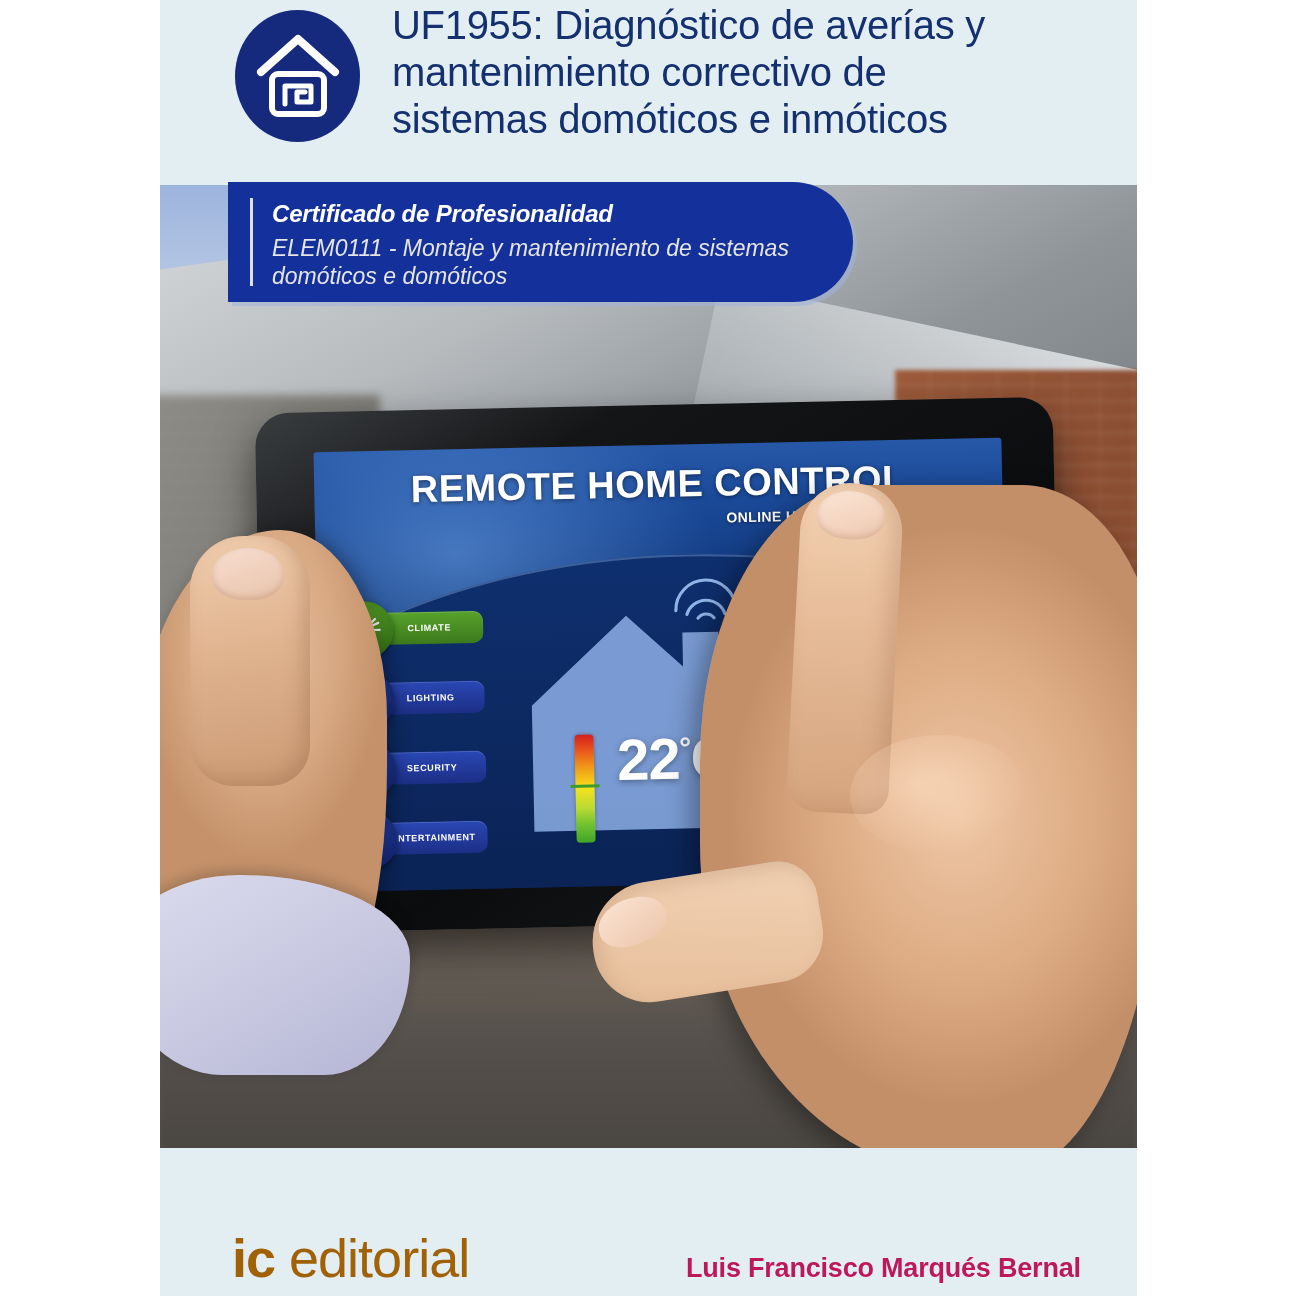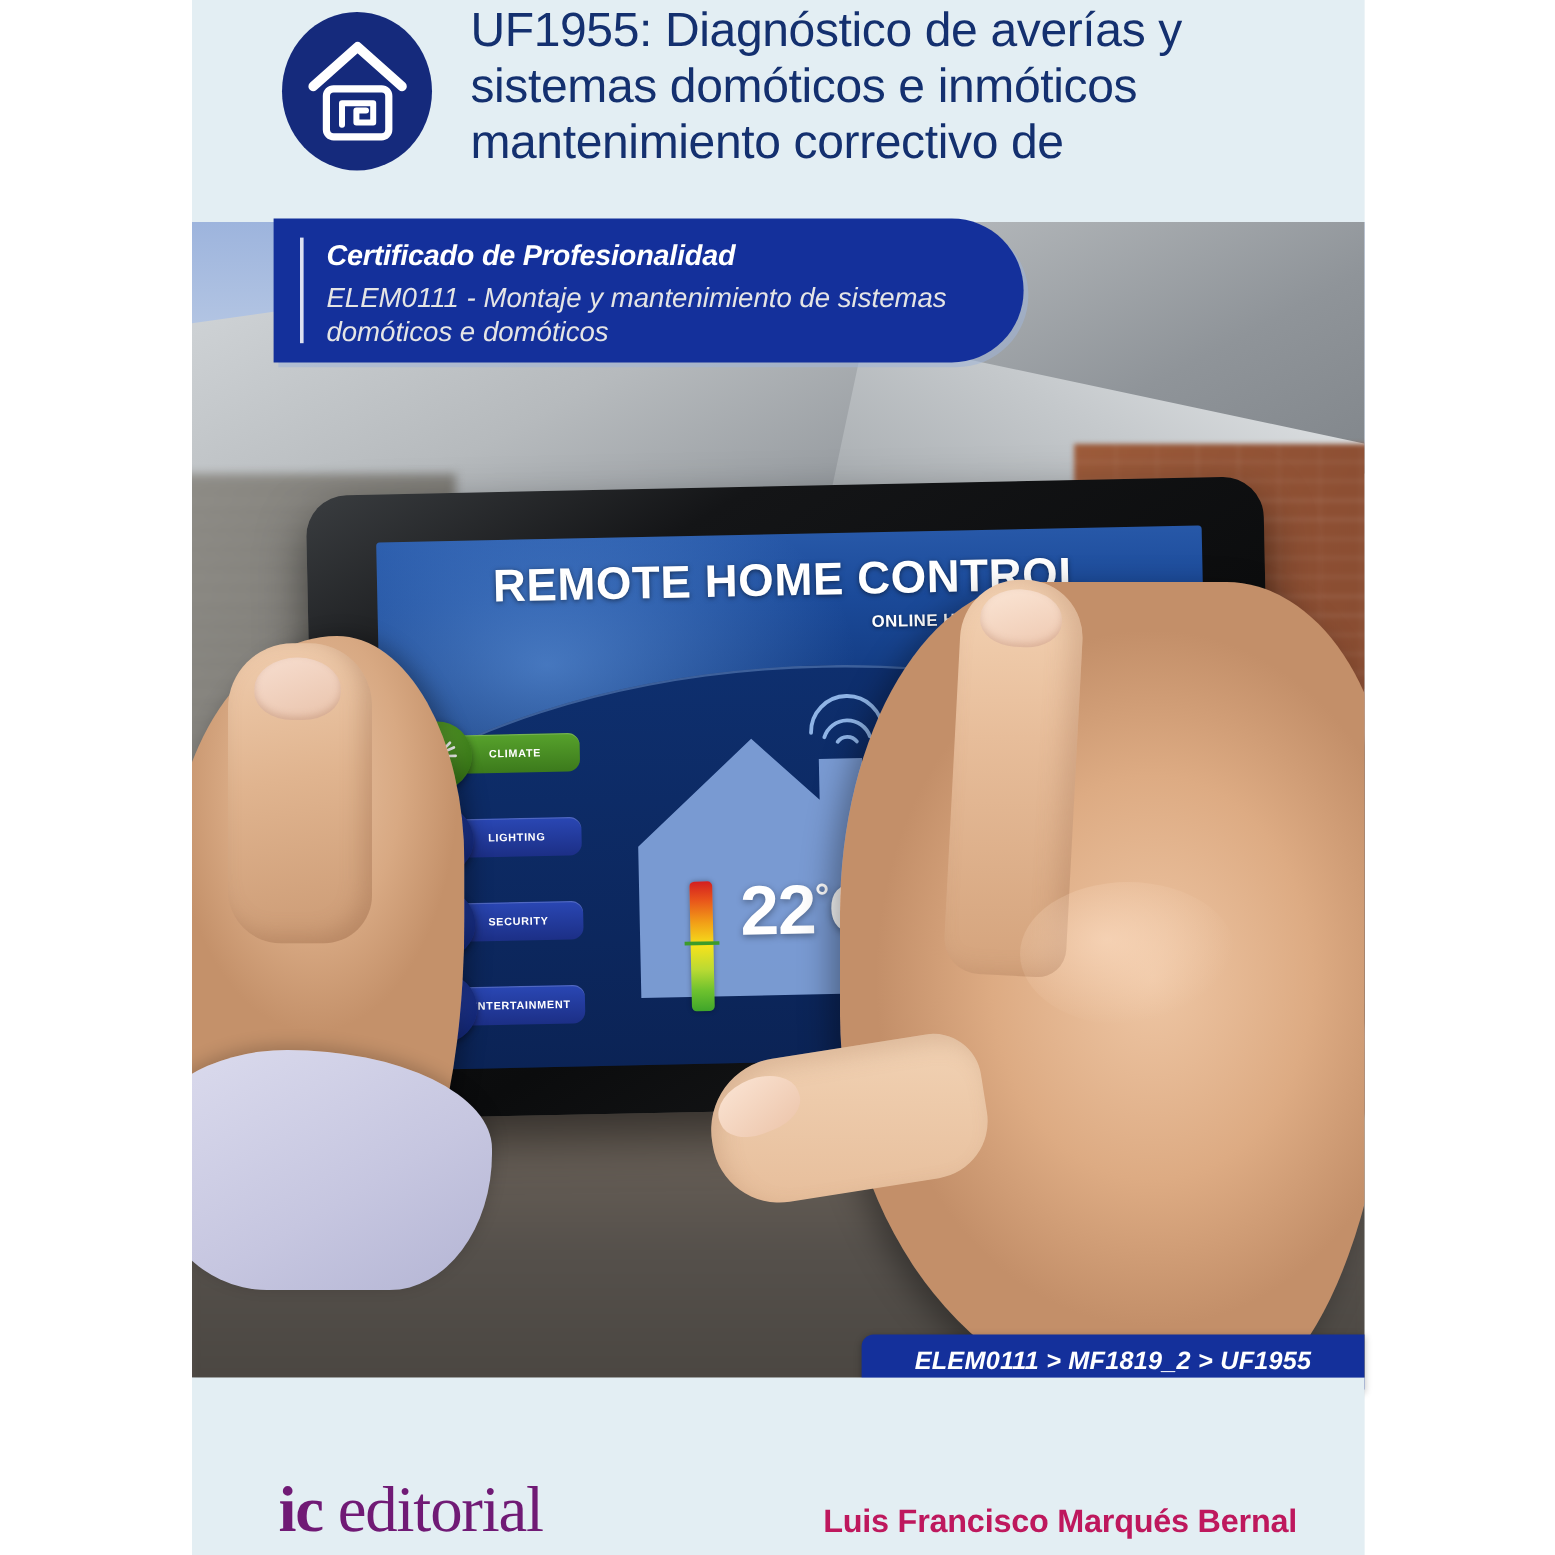--- a/index.html
+++ b/index.html
@@ -311,21 +311,21 @@
     letter-spacing:.2px;
   }
 
   
   .footer{
     position:absolute;left:160px;top:1148px;width:977px;height:148px;
     background:#e3eef3;
   }
   .publisher{
     position:absolute;left:72px;top:79px;
-    color:#701a75;font-size:54px;letter-spacing:-1px;font-family:Liberation Serif, serif;
+    color:#a16207;font-size:54px;letter-spacing:-1px;
   }
   .publisher b{font-weight:bold;}
   .publisher .ed{font-weight:400;}
   .author{
     position:absolute;left:526px;top:105px;
     color:#be185d;font-size:27px;font-weight:bold;letter-spacing:-.2px;
   }
 </style>
 </head>
 <body>
@@ -339,22 +339,22 @@
     <div class="logo-circle">
       <svg width="86" height="92" viewBox="0 0 86 92" aria-hidden="true">
         <path d="M6 42 L43 9 L80 42" fill="none" stroke="#ffffff" stroke-width="8" stroke-linecap="round" stroke-linejoin="round"></path>
         <rect x="17" y="44" width="52" height="40" rx="6" fill="none" stroke="#ffffff" stroke-width="6"></rect>
         <path d="M30 74 L30 56 L56 56 L56 72 L42 72 L42 62 L50 62" fill="none" stroke="#ffffff" stroke-width="5" stroke-linecap="round" stroke-linejoin="round"></path>
       </svg>
     </div>
 
     <div class="title-block">
       <div>UF1955: Diagnóstico de averías y</div>
+      <div>mantenimiento correctivo de</div>
       <div>sistemas domóticos e inmóticos</div>
-      <div>mantenimiento correctivo de</div>
     </div>
   </div>
 
   <div class="photo">
     <div class="sky"></div>
     <div class="roof"></div>
     <div class="roof2"></div>
     <div class="brick-right"></div>
     <div class="brick-left"></div>
     <div class="arch-door"></div>
@@ -489,22 +489,19 @@
 
   <div class="cert-badge">
     <div class="cert-bar"></div>
     <div class="cert-title">Certificado de Profesionalidad</div>
     <div class="cert-sub">
       <div>ELEM0111 - Montaje y mantenimiento de sistemas</div>
       <div>domóticos e domóticos</div>
     </div>
   </div>
 
-  <div class="breadcrumb">
-    <span>ELEM0111 &gt; MF1819_2 &gt; UF1955</span>
-  </div>
 
   <div class="footer">
     <div class="publisher"><b>ic</b><span class="ed"> editorial</span></div>
     <div class="author">Luis Francisco Marqués Bernal</div>
   </div>
 
 </div>
 
 </body></html>

